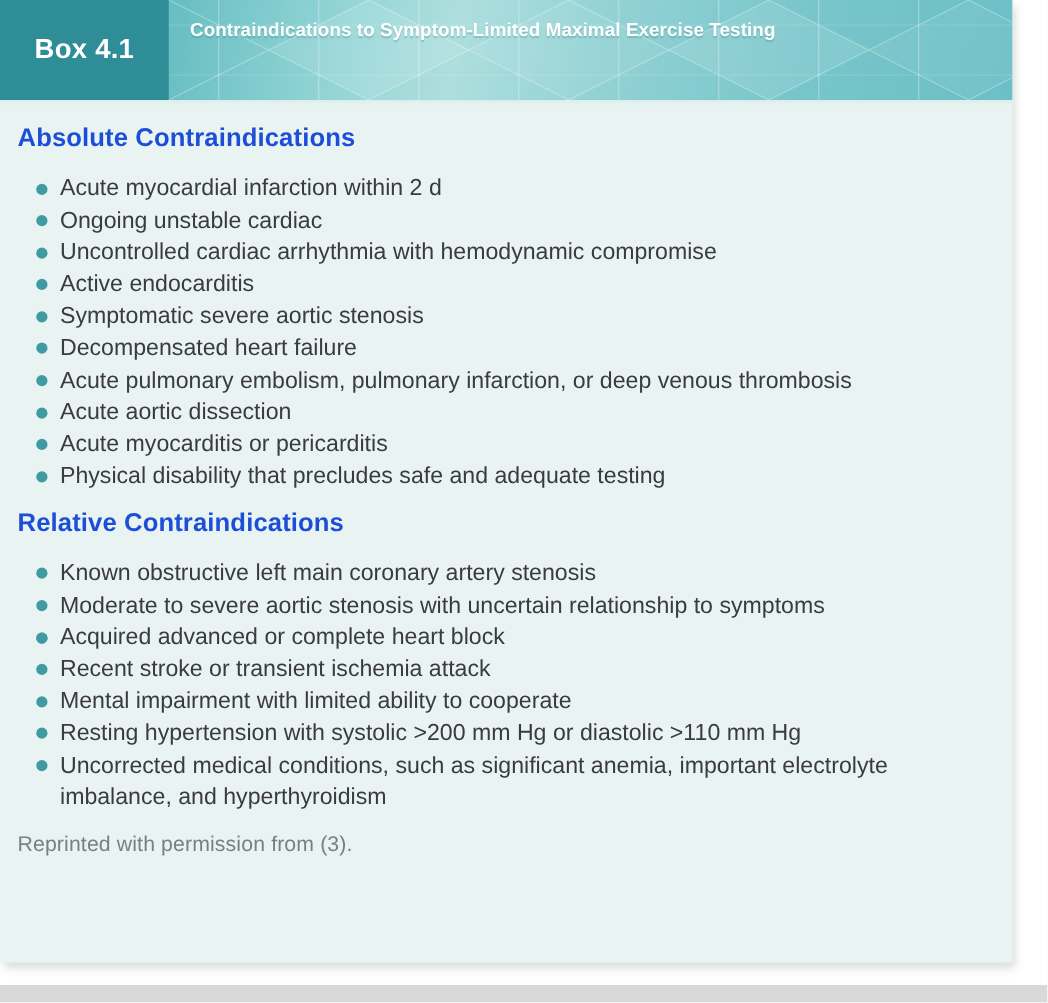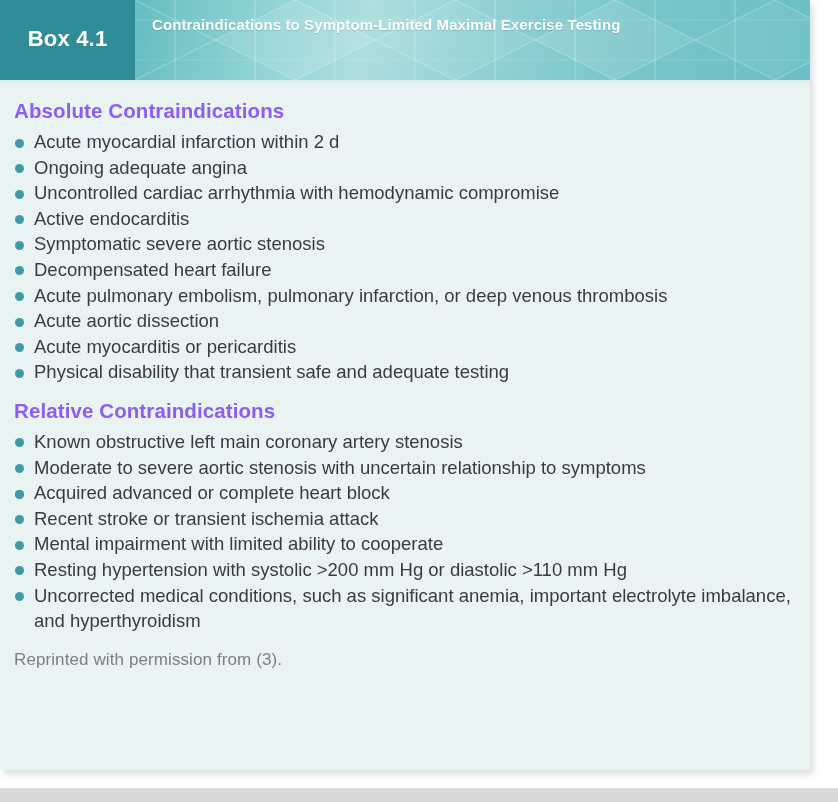--- a/index.html
+++ b/index.html
@@ -105,31 +105,31 @@
   .box-body {
     position: absolute;
     left: 0;
     top: 85px;
     width: 810px;
     padding: 0;
   }
 
   .section-heading {
     margin: 14px 0 6px 14px;
-    color: #8b5cf6;
+    color: #1d4ed8;
     font-size: 20.5px;
     font-weight: bold;
     letter-spacing: 0.1px;
   }
   .section-heading.second {
   }
 
   ul.items {
     list-style: none;
-    margin: 0;
+    margin: 14px;
     padding: 0;
   }
   ul.items li {
     position: relative;
     margin: 0 0 0 14px;
     padding: 0 0 0 20px;
     color: #3b3b3f;
     font-size: 18.5px;
     line-height: 25.6px;
     max-width: 770px;
@@ -212,29 +212,29 @@
     </div>
 
     <div class="header-underline"></div>
 
     <div class="box-body">
 
       <div class="section-heading">Absolute Contraindications</div>
 
       <ul class="items">
         <li><span class="bullet"></span><span>Acute myocardial infarction within 2 d</span></li>
-        <li><span class="bullet"></span><span>Ongoing adequate angina</span></li>
+        <li><span class="bullet"></span><span>Ongoing unstable cardiac</span></li>
         <li><span class="bullet"></span><span>Uncontrolled cardiac arrhythmia with hemodynamic compromise</span></li>
         <li><span class="bullet"></span><span>Active endocarditis</span></li>
         <li><span class="bullet"></span><span>Symptomatic severe aortic stenosis</span></li>
         <li><span class="bullet"></span><span>Decompensated heart failure</span></li>
         <li><span class="bullet"></span><span>Acute pulmonary embolism, pulmonary infarction, or deep venous thrombosis</span></li>
         <li><span class="bullet"></span><span>Acute aortic dissection</span></li>
         <li><span class="bullet"></span><span>Acute myocarditis or pericarditis</span></li>
-        <li><span class="bullet"></span><span>Physical disability that transient safe and adequate testing</span></li>
+        <li><span class="bullet"></span><span>Physical disability that precludes safe and adequate testing</span></li>
       </ul>
 
       <div class="section-heading second">Relative Contraindications</div>
 
       <ul class="items">
         <li><span class="bullet"></span><span>Known obstructive left main coronary artery stenosis</span></li>
         <li><span class="bullet"></span><span>Moderate to severe aortic stenosis with uncertain relationship to symptoms</span></li>
         <li><span class="bullet"></span></li>
         <li><span class="bullet"></span><span>Acquired advanced or complete heart block</span></li>
         <li><span class="bullet"></span><span>Recent stroke or transient ischemia attack</span></li>

